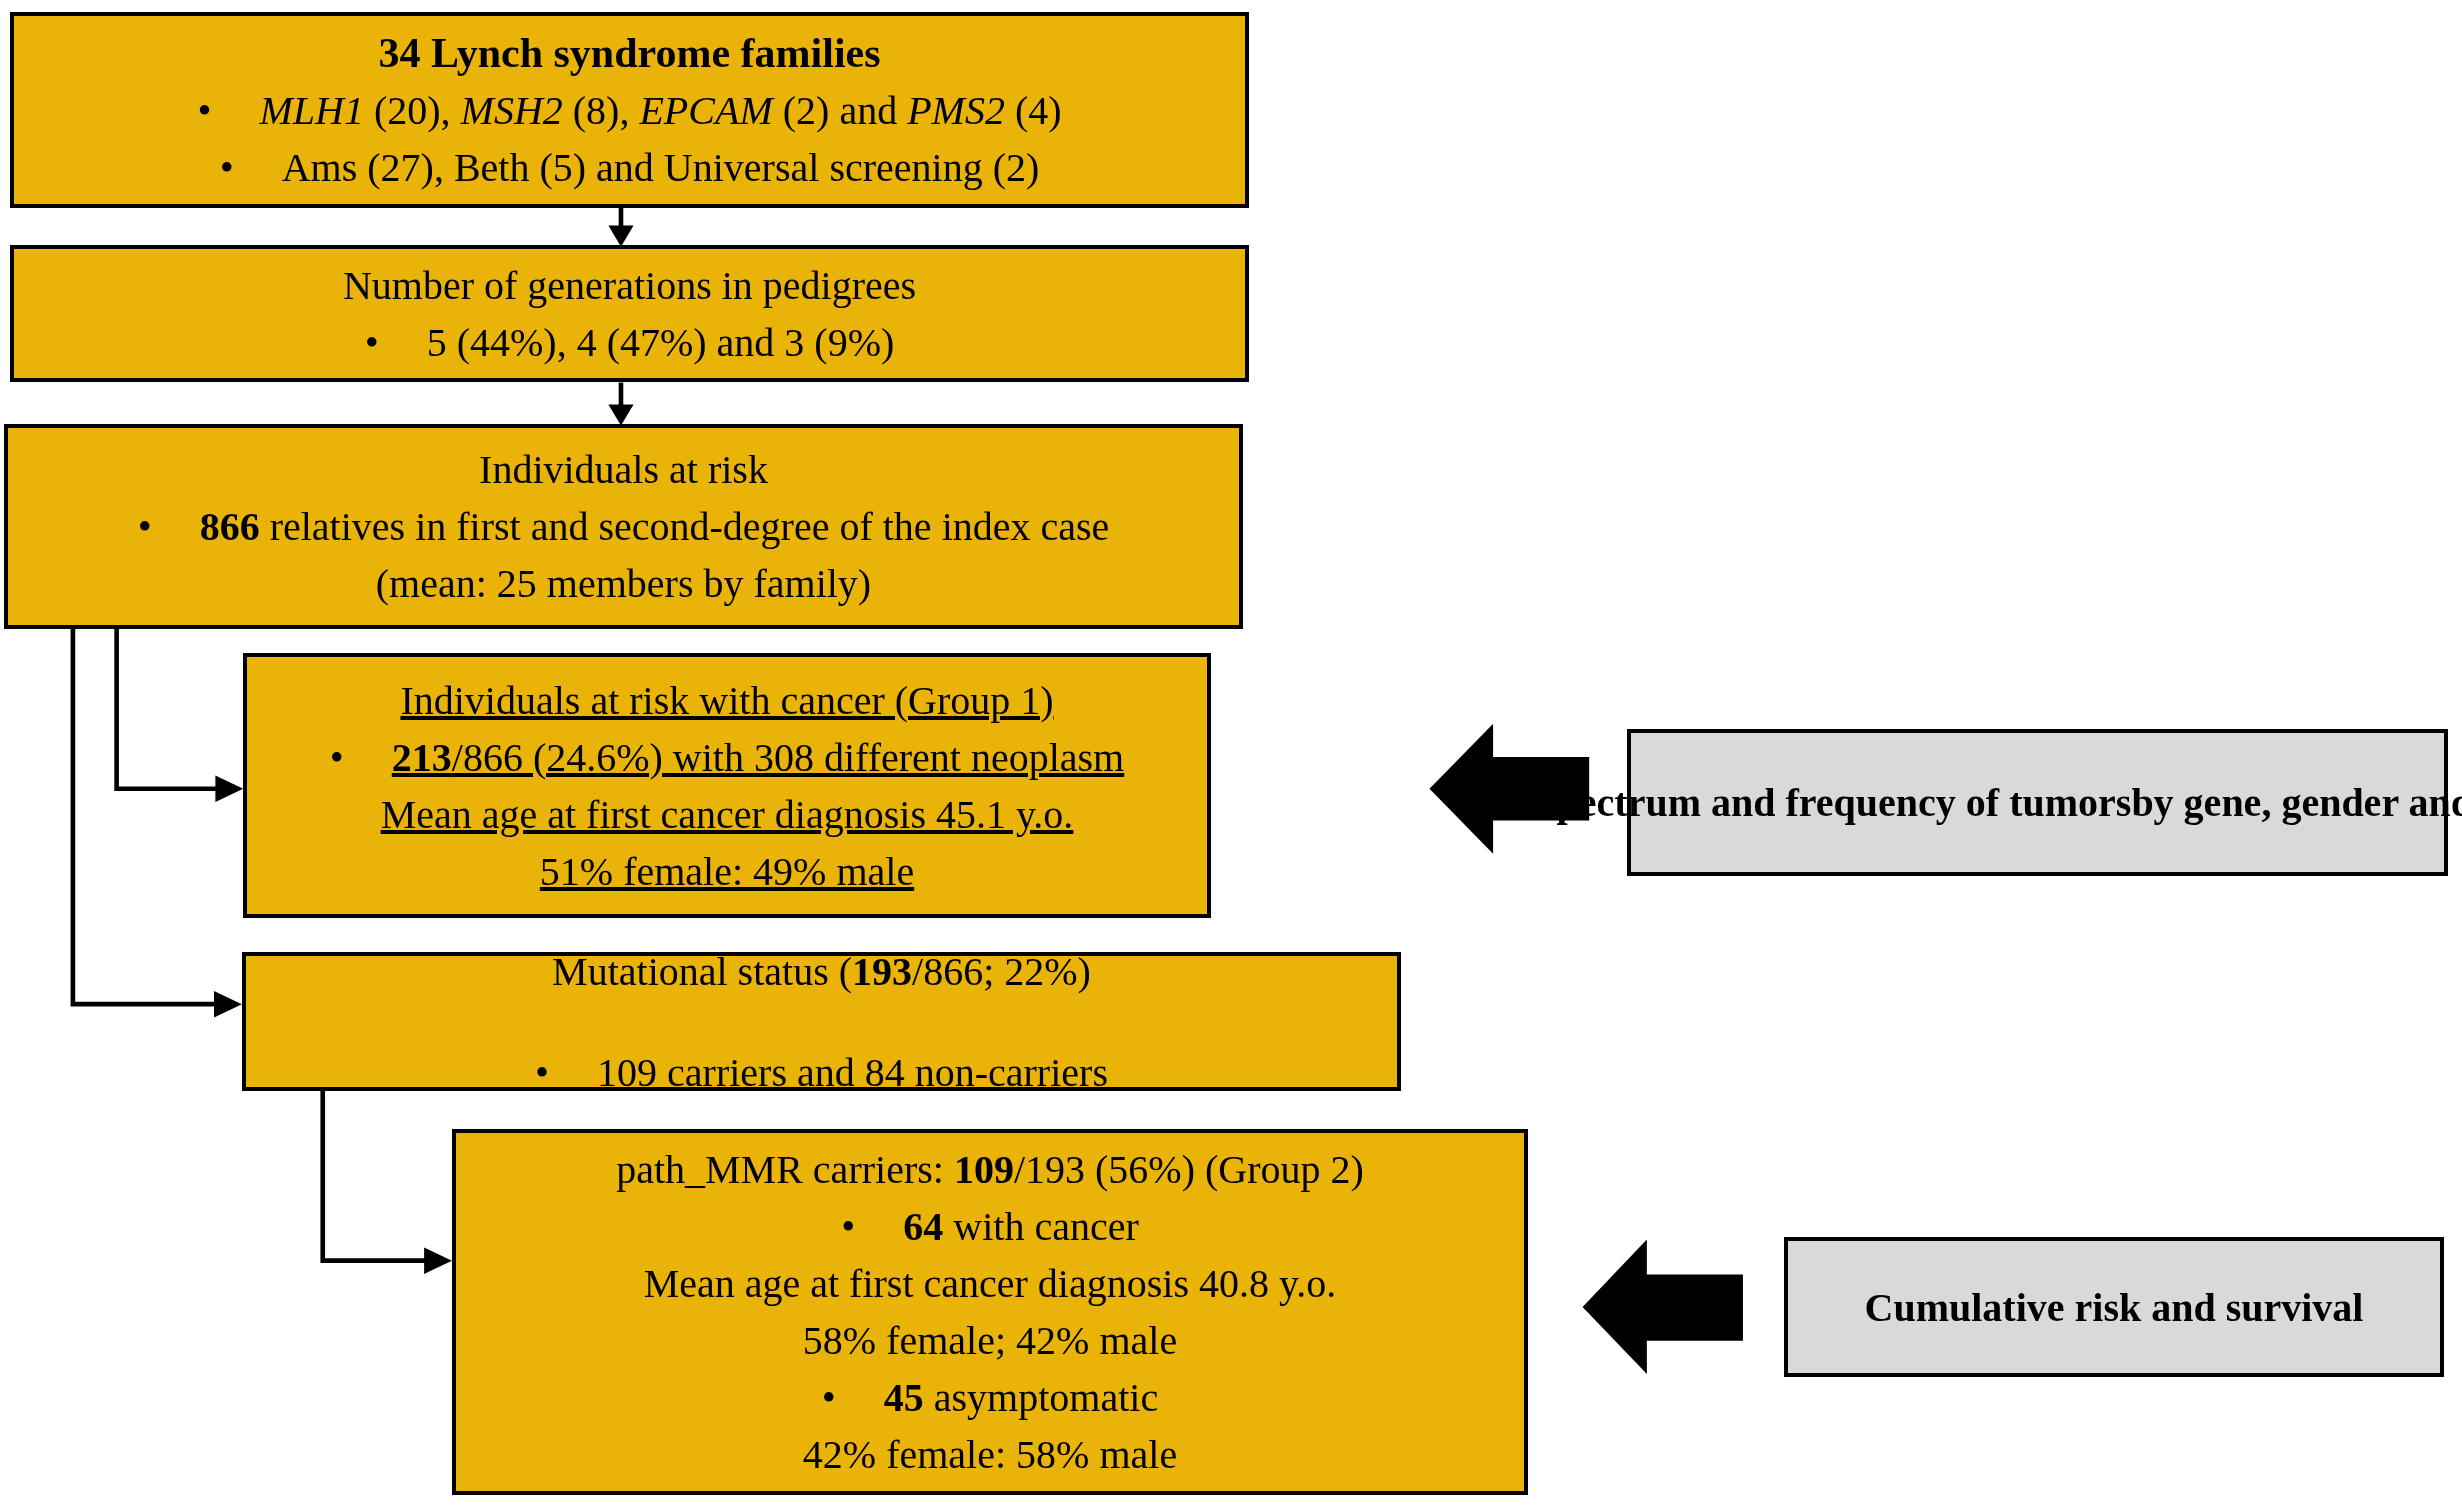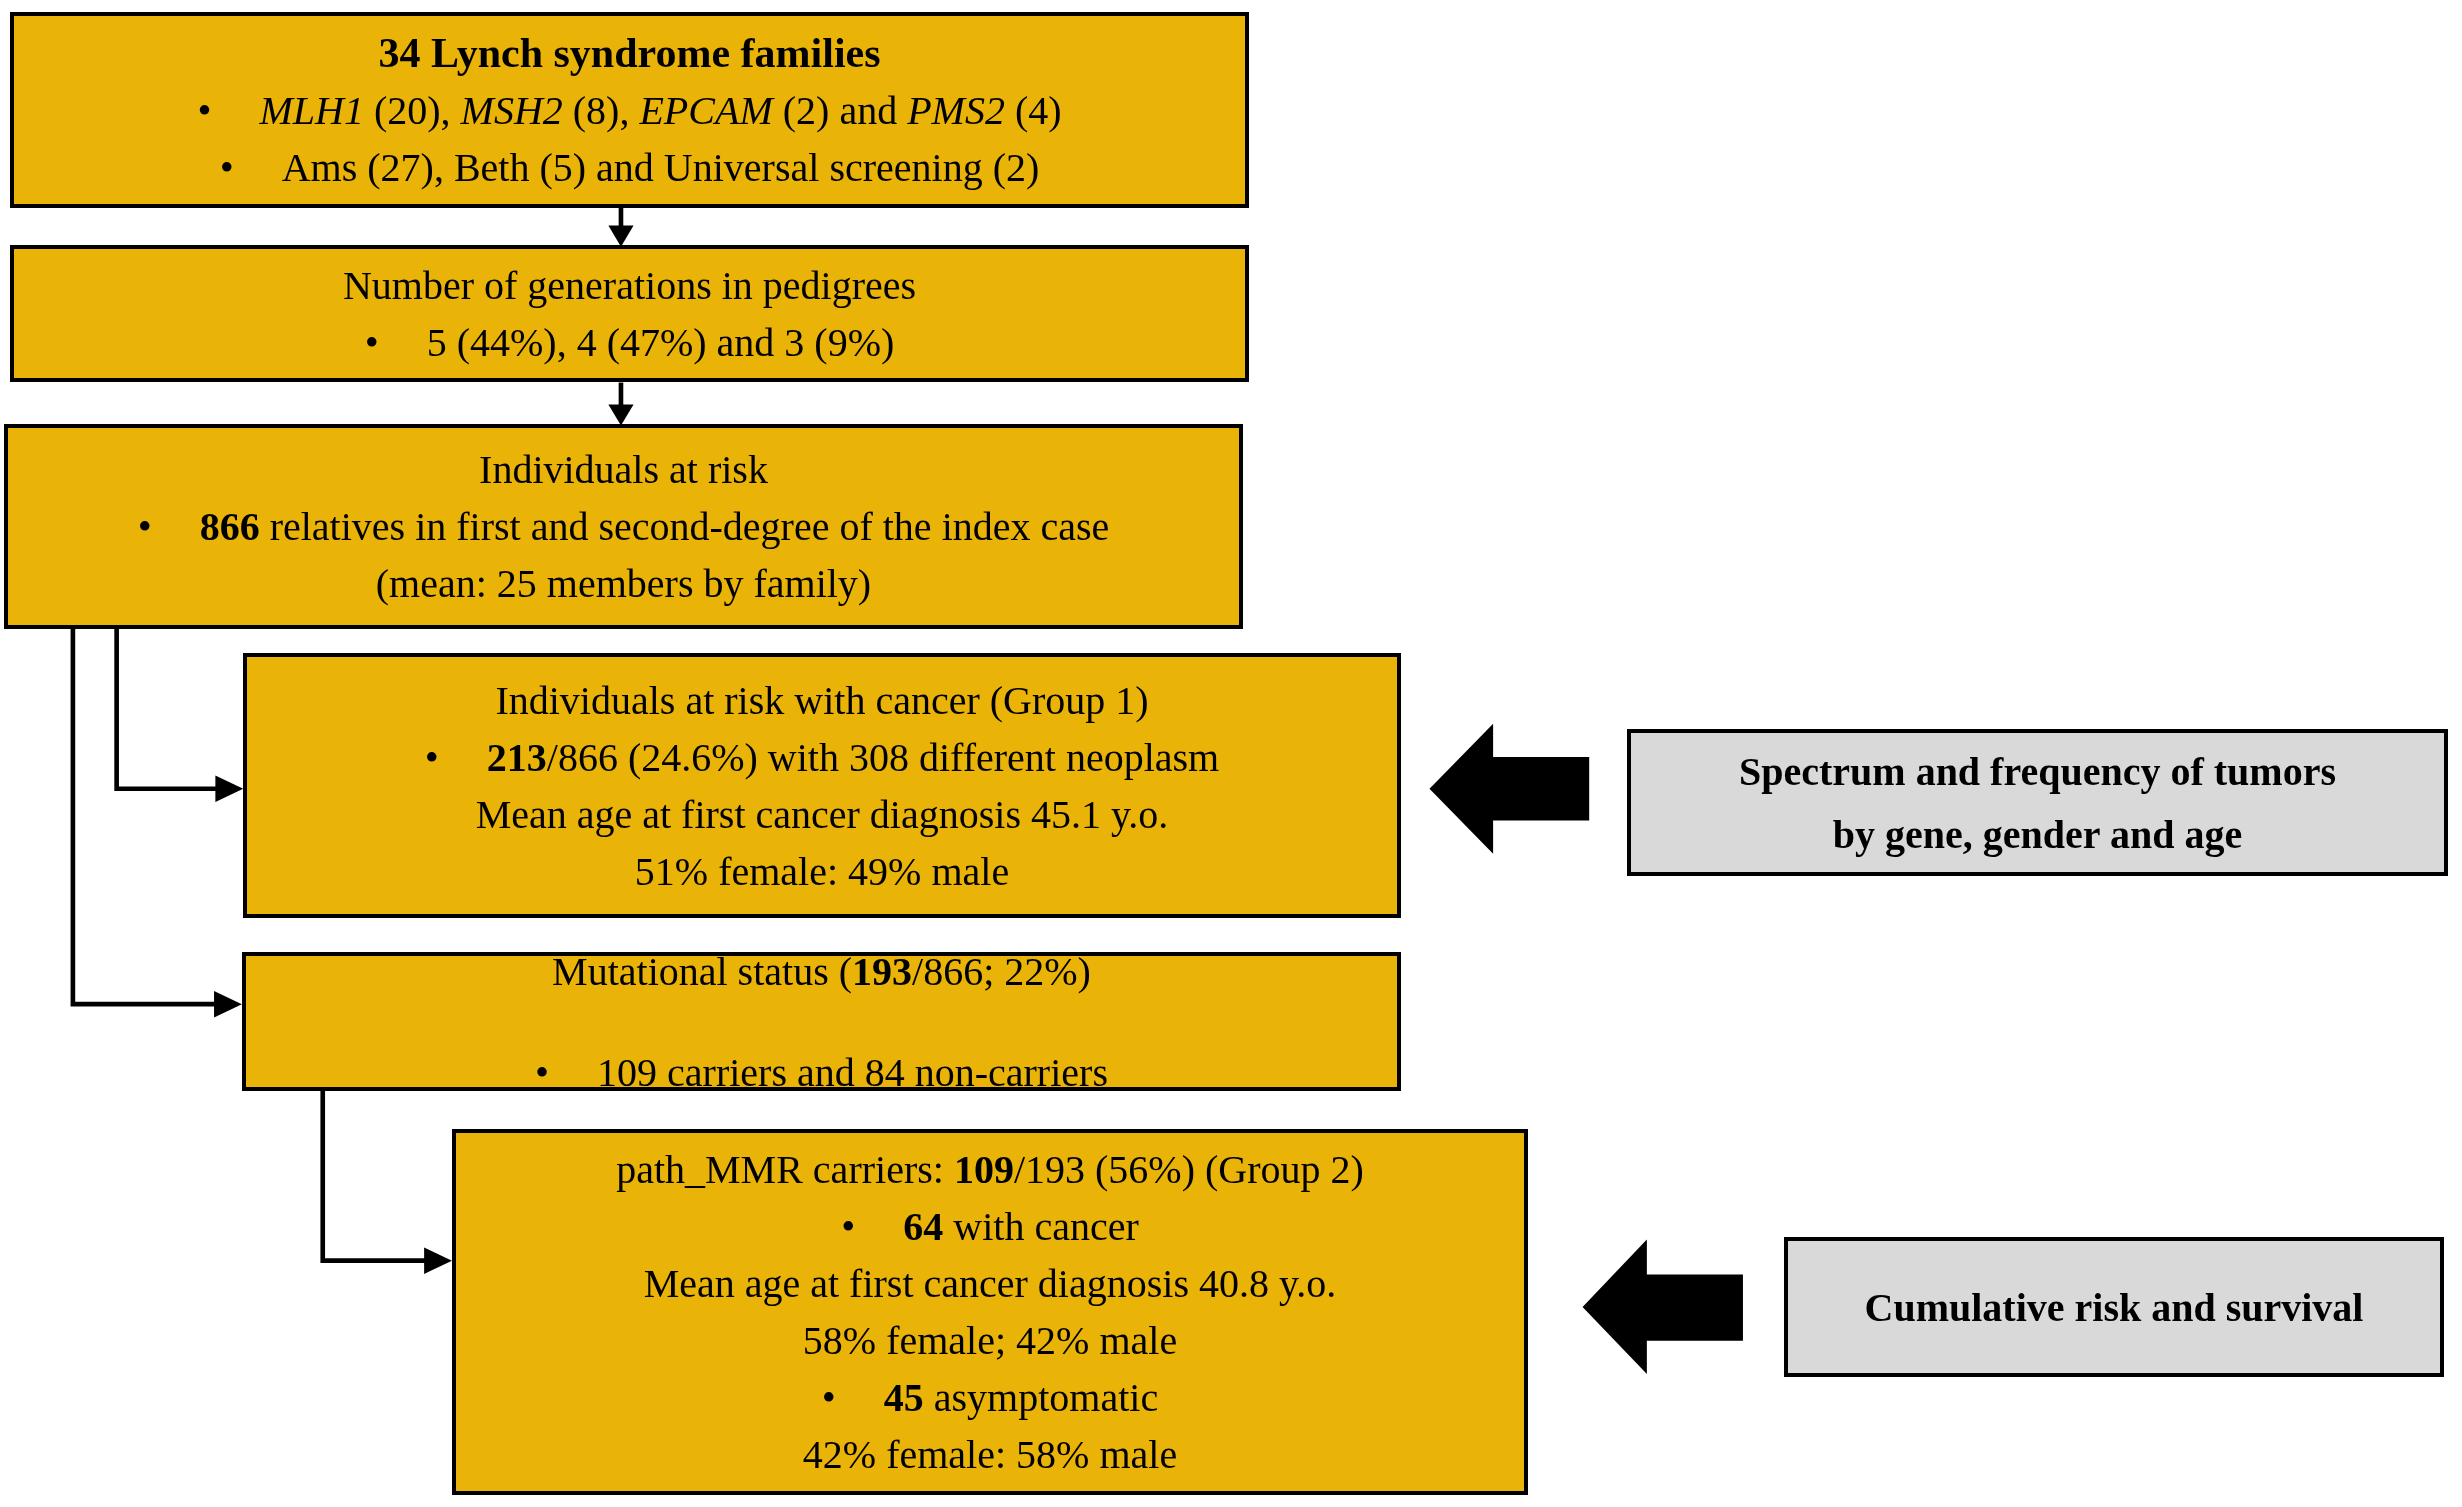--- a/index.html
+++ b/index.html
@@ -10,33 +10,33 @@
   }
   #connectors{position:absolute;left:0;top:0;width:2462px;height:1508px;}
   .fbox{
     position:absolute;box-sizing:border-box;border:4px solid #000;background:#eab308;
     display:flex;flex-direction:column;justify-content:center;align-items:center;
     text-align:center;font-size:40px;
   }
   .fbox .line{line-height:57px;white-space:nowrap;}
   .glabel{
     position:absolute;box-sizing:border-box;border:4.6px solid #000;background:#d9d9d9;
-    display:flex;flex-direction:column;justify-content:center;align-items:center;
+    display:flex;flex-direction:row;justify-content:center;align-items:center;
     text-align:center;font-size:40px;font-weight:bold;
   }
   .glabel .line{line-height:63px;white-space:nowrap;}
   .b{font-weight:bold;}
   .i{font-style:italic;}
   .big{font-size:42px;font-weight:bold;}
   .bullet{display:inline-block;margin-right:48px;}
   
   #box-families    {left:10px;  top:12px;   width:1239px; height:196px;}
   #box-generations {left:10px;  top:245px;  width:1239px; height:137px;text-align:center;}
   #box-at-risk     {left:4px;  top:424px;  width:1239px; height:205px;}
-  #box-group1      {left:243px; top:653px;  width:1158px; height:265px;}
+  #box-group1      {left:243px; top:653px;  width:968px; height:265px;text-decoration:underline;}
   #box-mutational  {left:242px; top:952px; width:1159px; height:139px;gap:44px;}
   #box-group2      {left:452px; top:1129px; width:1076px; height:366px;}
   #label-tumors    {left:1627px;top:729px; width:821px; height:147px;}
   #label-risk      {left:1784px;top:1237px; width:660px;  height:140px;}
 </style>
 </head>
 <body>
 
 <div id="canvas">
 

